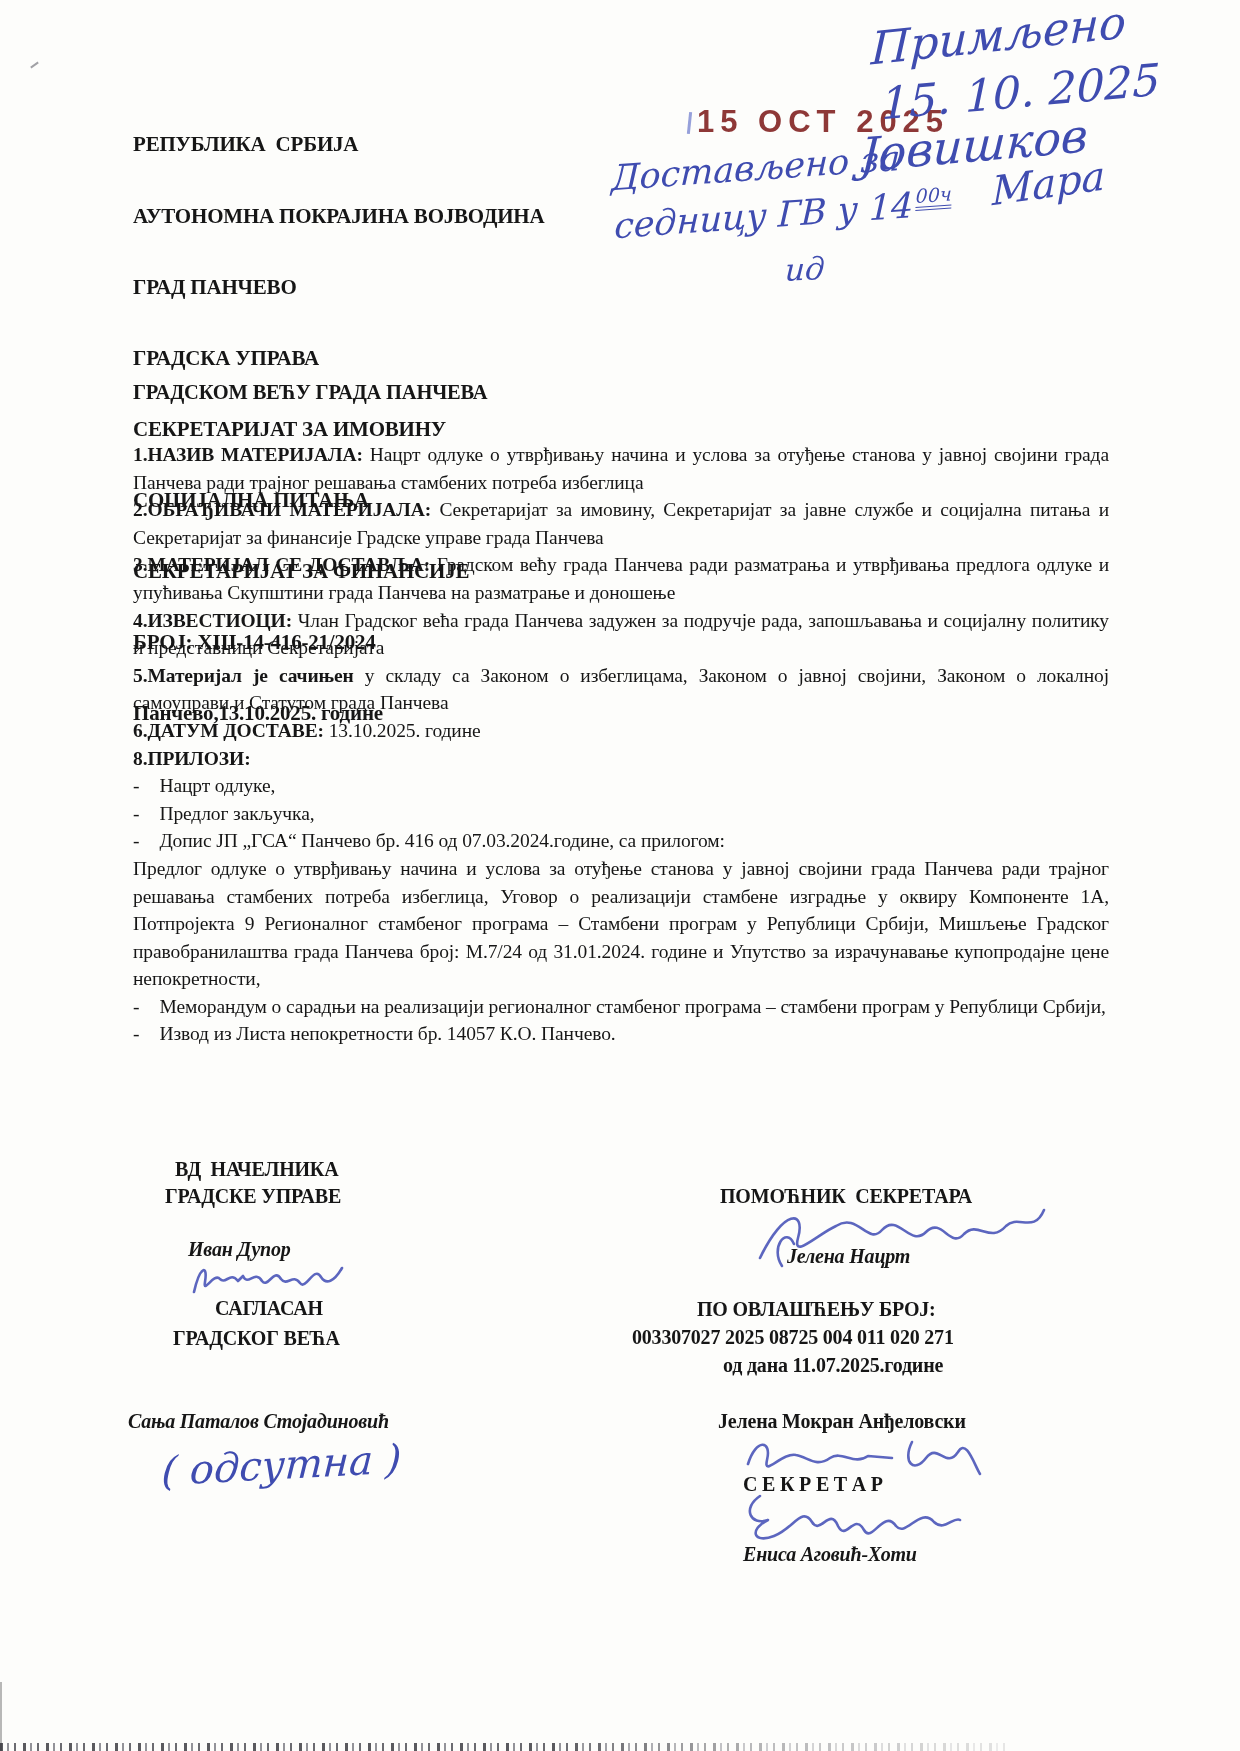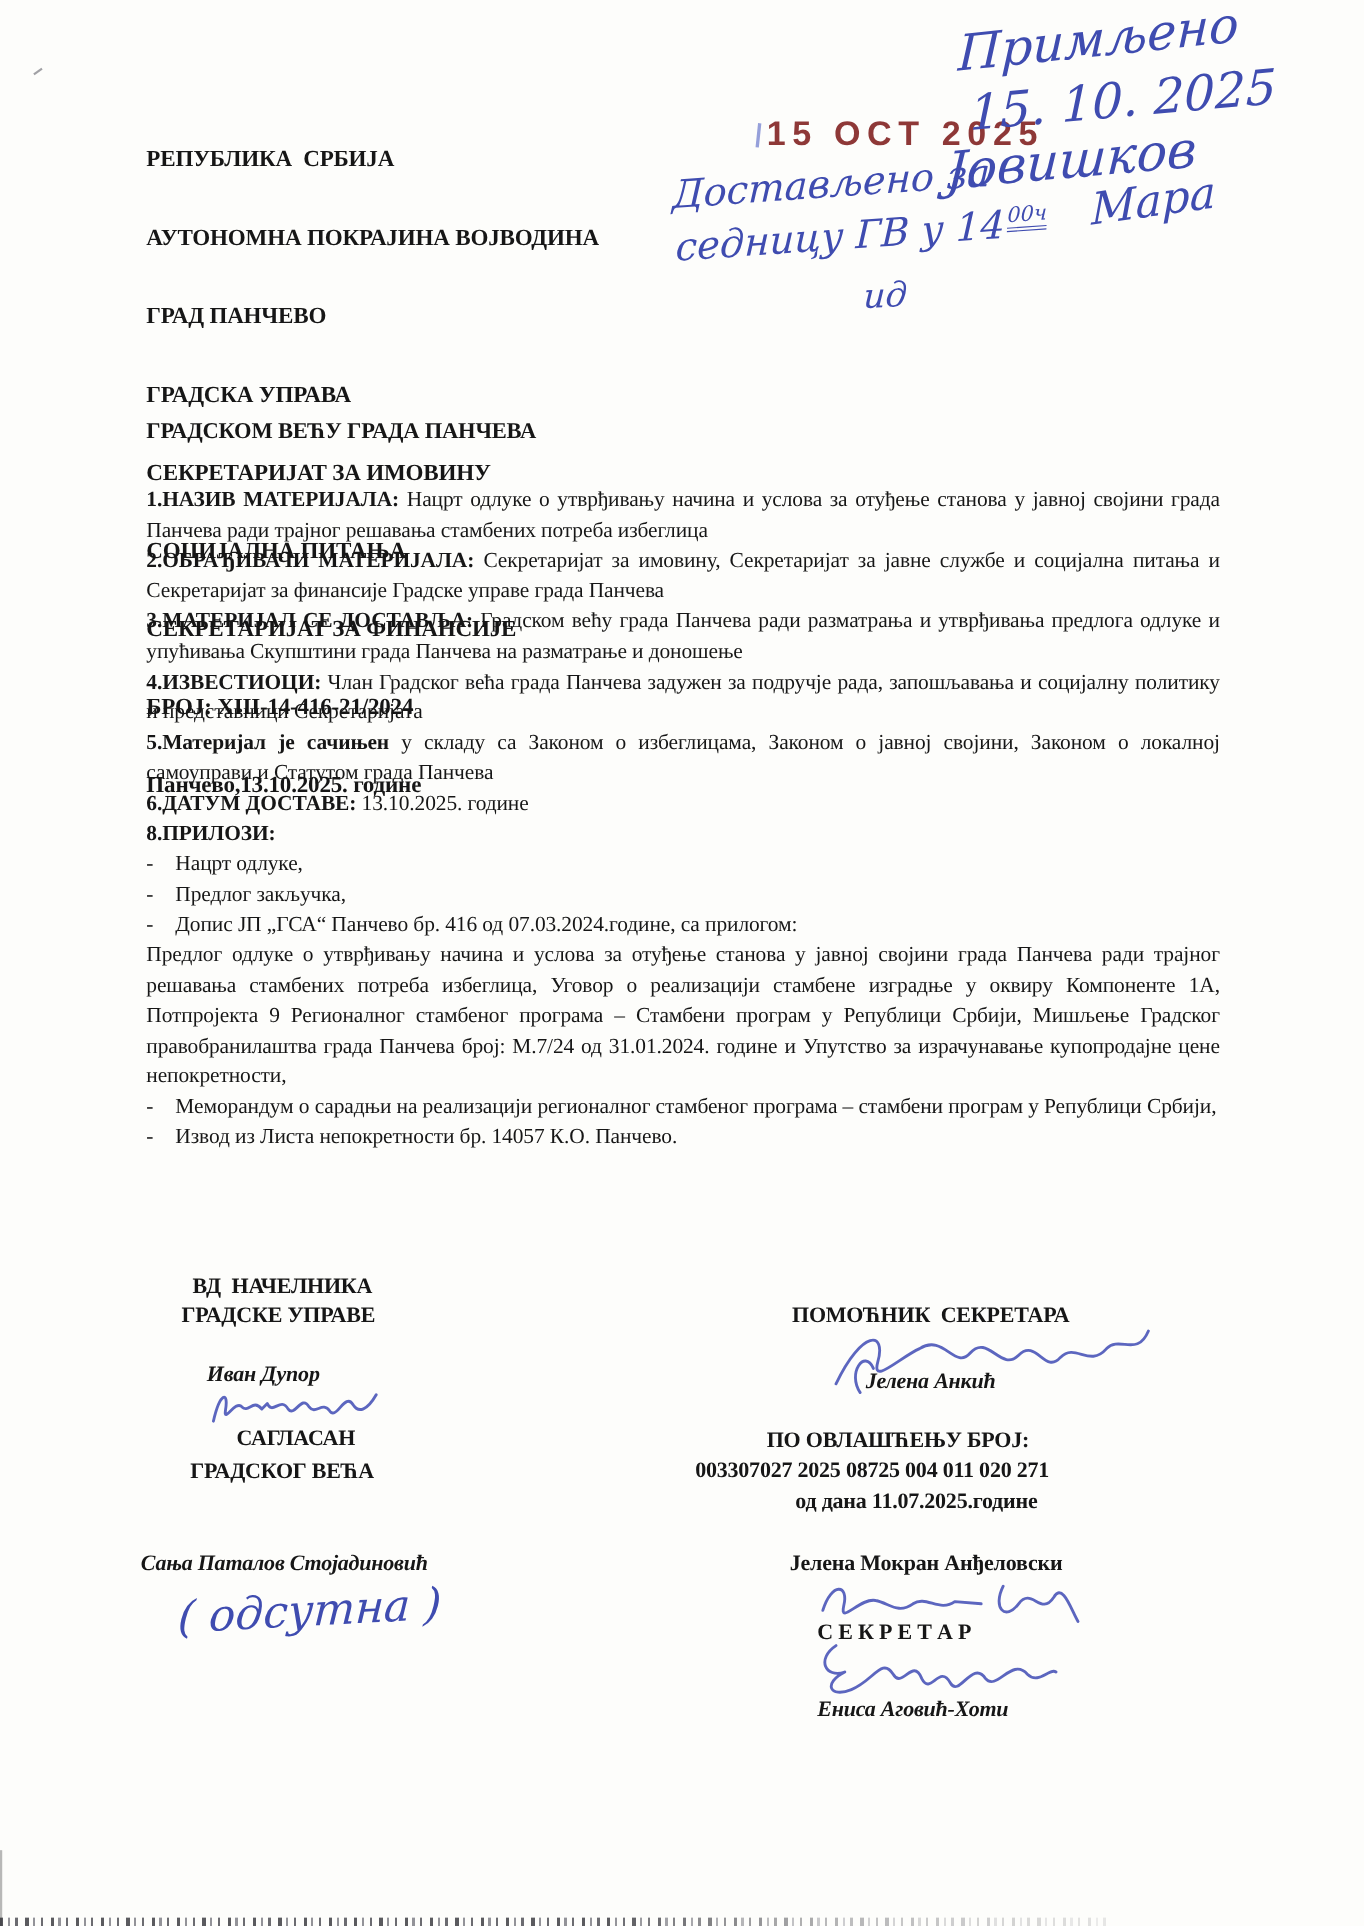--- a/index.html
+++ b/index.html
@@ -126,21 +126,21 @@
   <div class="sigline" style="left:215px;top:1297px;">САГЛАСАН</div>
   <div class="sigline" style="left:173px;top:1327px;">ГРАДСКОГ ВЕЋА</div>
   <div class="sigitalic" style="left:128px;top:1410px;text-align:center;">Сања Паталов Стојадиновић</div>
   <div class="hw" style="left:163px;top:1448px;font-size:40px;transform:rotate(-3deg) skewX(-6deg);">( одсутна )</div>
 
   <div class="sigline" style="left:720px;top:1185px;">ПОМОЋНИК  СЕКРЕТАРА</div>
   <svg class="sig" style="left:748px;top:1196px;" width="300" height="72" viewBox="0 0 300 72">
     <path d="M12,62 C36,12 58,14 50,42 C44,64 70,38 88,30 C110,16 120,50 134,34 C150,16 162,52 178,36 C194,20 202,54 216,38 C230,24 242,48 258,30 C270,18 286,38 296,14"></path>
     <path d="M34,70 C22,52 38,30 46,48"></path>
   </svg>
-  <div class="sigitalic" style="left:787px;top:1245px;">Јелена Анкић</div>
+  <div class="sigitalic" style="left:787px;top:1245px;">Јелена Нацрт</div>
   <div class="sigline" style="left:697px;top:1298px;">ПО ОВЛАШЋЕЊУ БРОЈ:</div>
   <div class="sigline" style="left:632px;top:1326px;">003307027 2025 08725 004 011 020 271</div>
   <div class="sigline" style="left:723px;top:1354px;">од дана 11.07.2025.године</div>
   <div class="sigline" style="left:718px;top:1410px;">Јелена Мокран Анђеловски</div>
   <svg class="sig" style="left:740px;top:1428px;" width="244" height="52" viewBox="0 0 244 52">
     <path d="M8,36 C16,10 32,12 27,32 C23,50 42,24 56,27 C68,29 76,40 90,30 C102,22 114,38 128,28 L152,30"></path>
     <path d="M172,14 C162,34 174,46 186,30 C198,14 206,42 218,24 C226,10 234,36 240,46"></path>
   </svg>
   <div class="sigline" style="left:743px;top:1473px;">С Е К Р Е Т А Р</div>
   <svg class="sig" style="left:740px;top:1488px;" width="224" height="58" viewBox="0 0 224 58">

